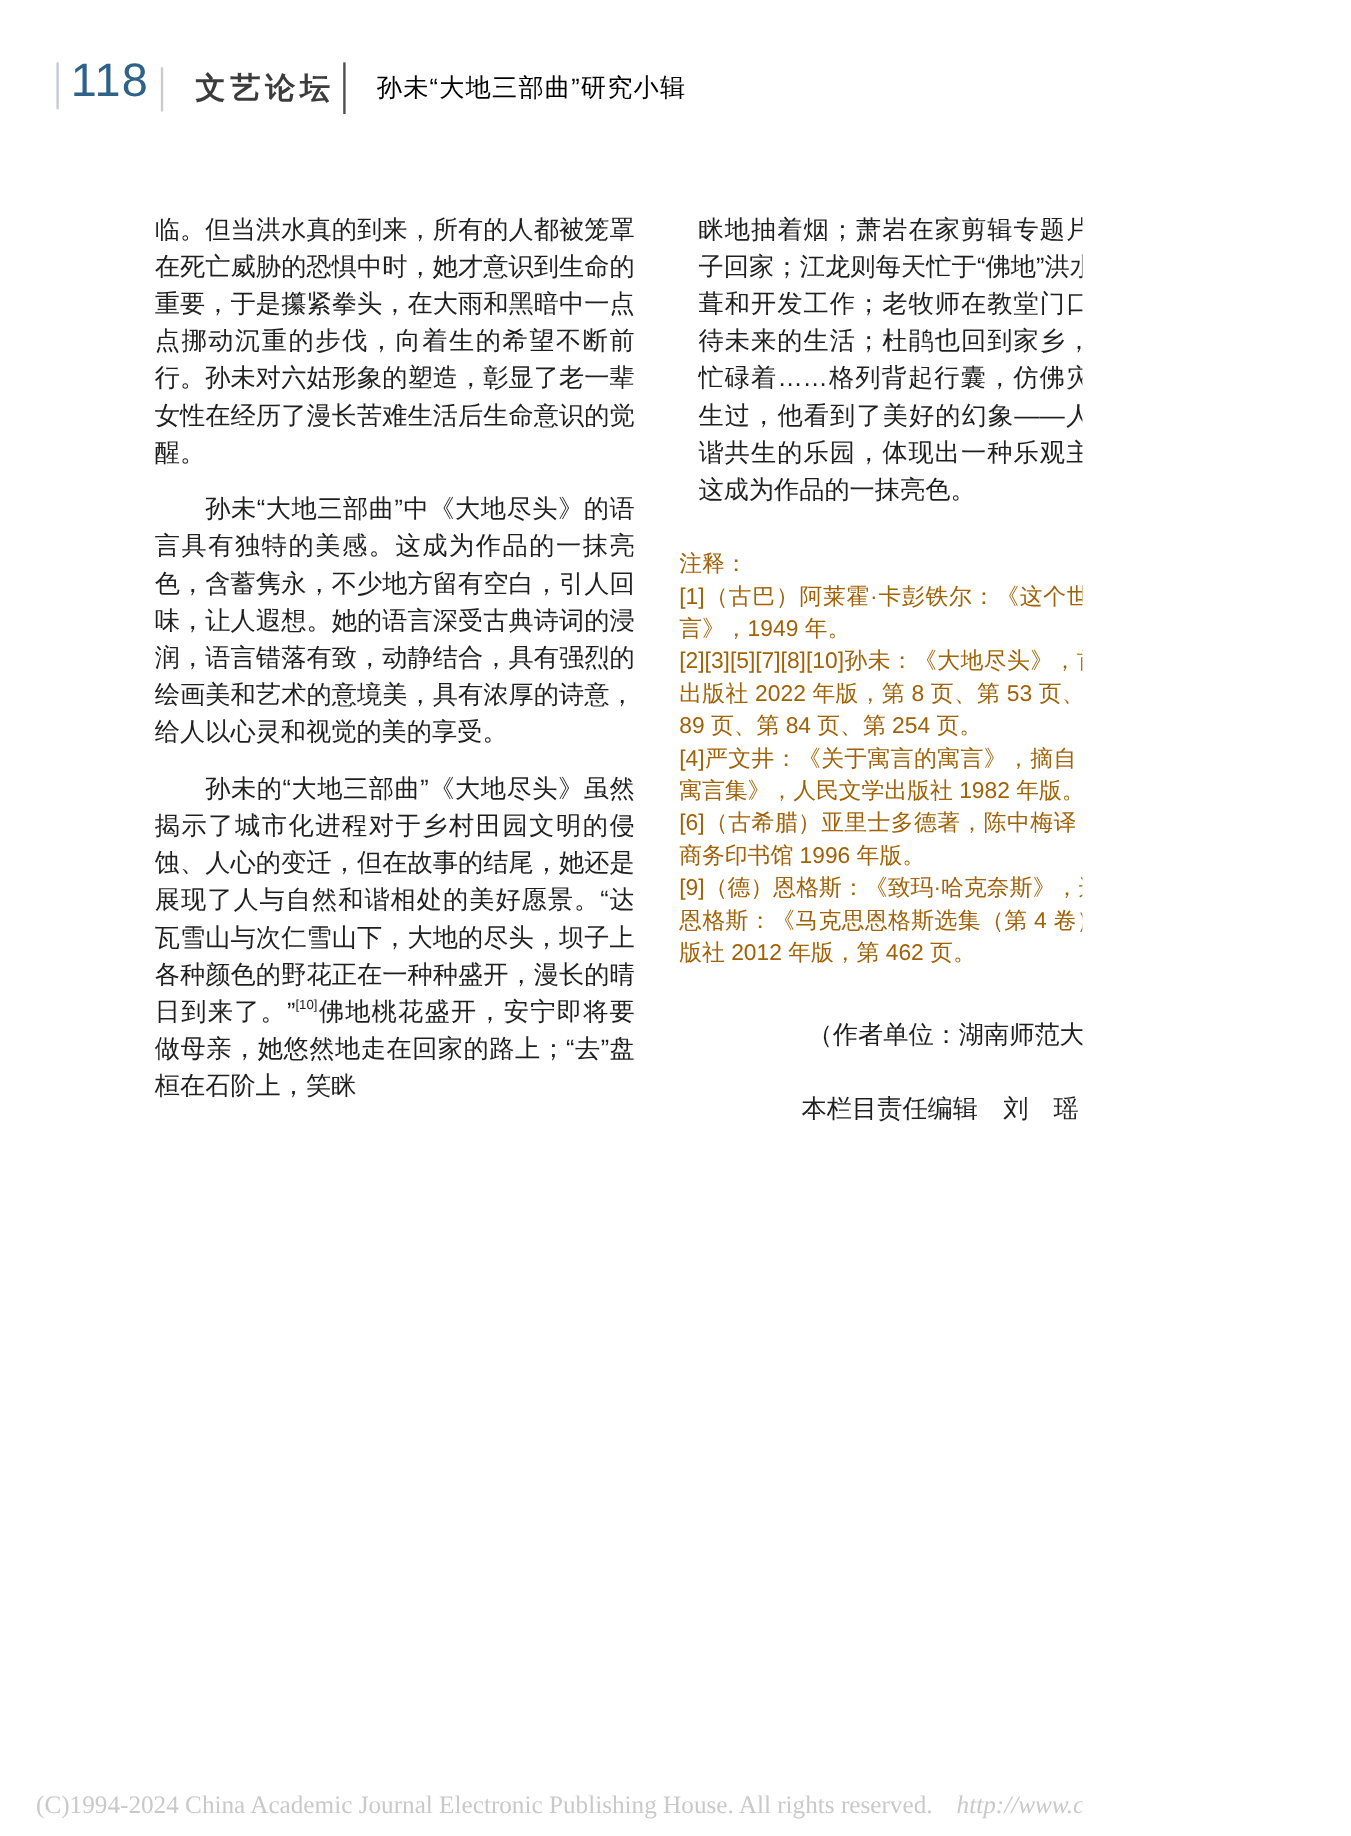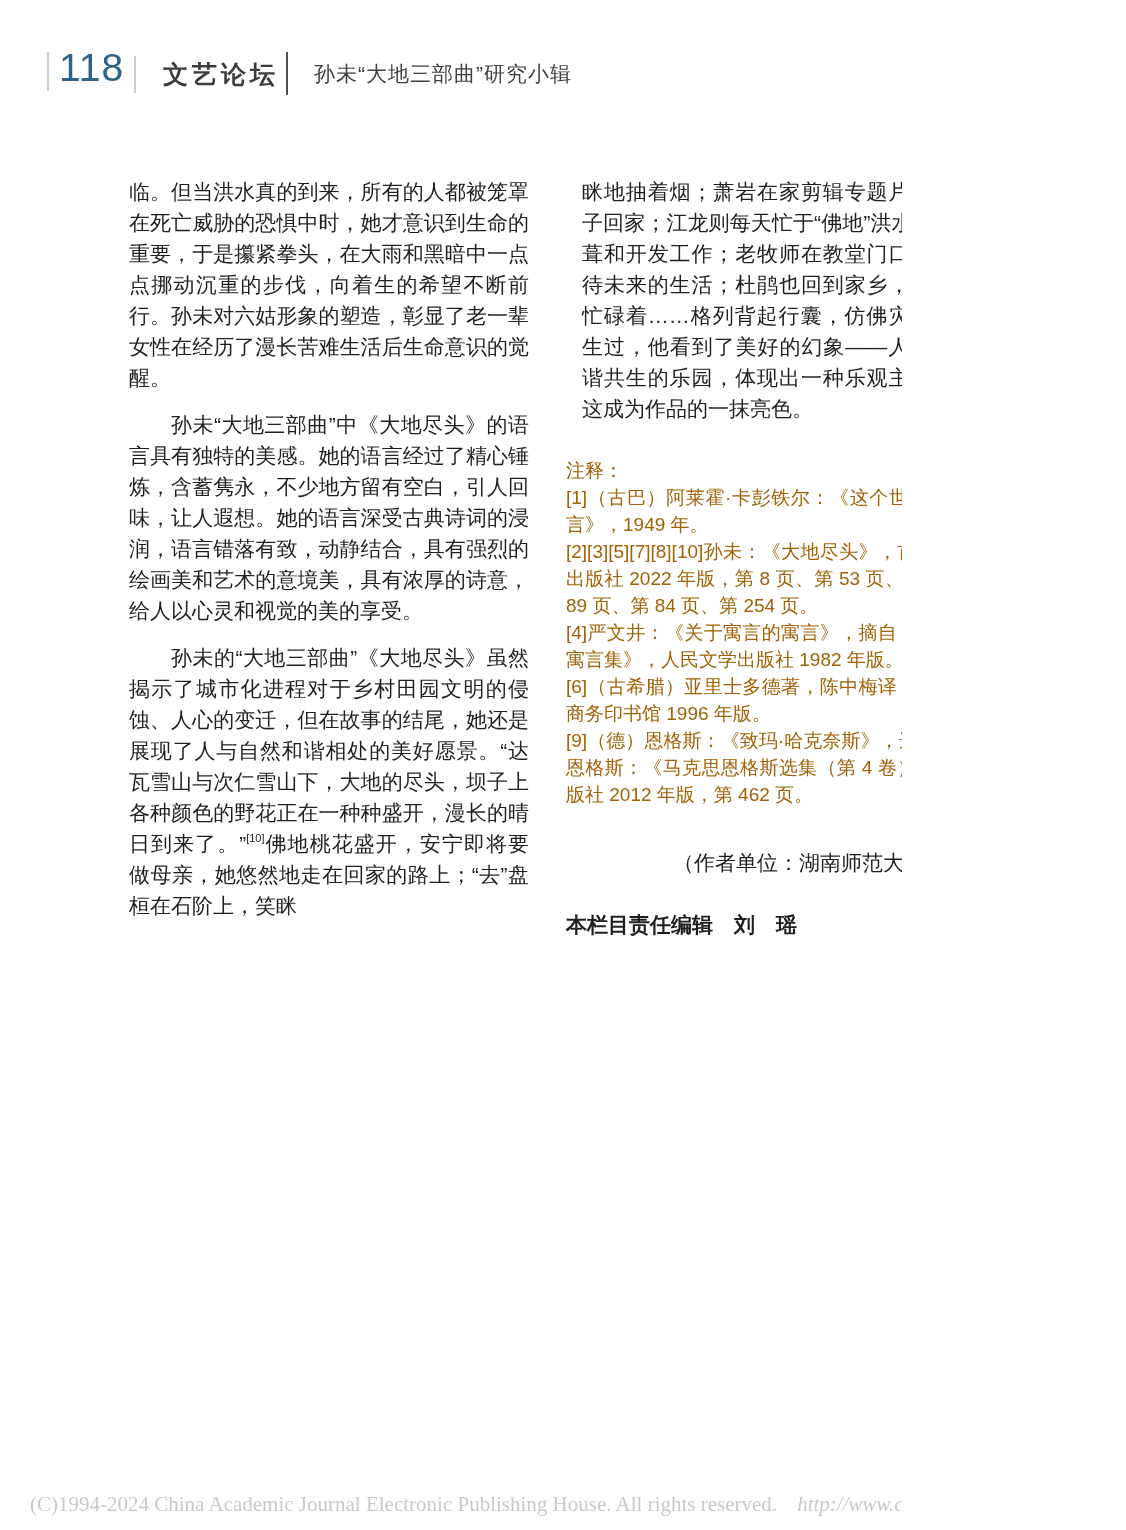--- a/index.html
+++ b/index.html
@@ -15,39 +15,39 @@
     color:#2e6288; letter-spacing:1px; font-weight:400;
   }
   .sep-light { position:absolute; left:134px; top:56px; width:2px; height:37px; background:#cbcbcb; }
   .logo {
     position:absolute; left:163px; top:58px; font-size:25px; line-height:32px;
     color:#3c3c3c; font-weight:700; letter-spacing:4px;
   }
   .sep-dark { position:absolute; left:286px; top:52px; width:2px; height:43px; background:#4f4f4f; }
   .section-title {
     position:absolute; left:314px; top:60px; font-size:21px; line-height:28px;
-    color:#404040; letter-spacing:1px;
+    color:#000000; letter-spacing:1px;
   }
   
   .col {
     position:absolute; top:160px; font-size:21px; line-height:31px;
     text-align:justify; text-justify:inter-ideograph; color:#1f1f1f;
   }
   .col-left  { left:113px; width:432px; }
   .col-right { left:566px; width:447px; }
   .para { margin:16px; }
   .para.indent { text-indent:2em; }
   sup.note-ref { font-size:11px; line-height:0; vertical-align:9px; letter-spacing:0; }
   
   .notes { margin-top:33px; font-size:19px; line-height:27px; color:#a16207; }
   .notes p { margin:0; }
   .notes-heading { text-align:left; }
   
   .affiliation { margin:39px 4px 0 0; text-align:right; font-size:21px; line-height:31px; }
-  .editor      { margin:31px 12px 0 0; text-align:left; font-size:21px; line-height:31px;font-weight:bold; }
+  .editor      { margin:31px 12px 0 0; text-align:center; font-size:21px; line-height:31px; }
   
   .footer {
     position:absolute; left:30px; top:1489px; width:1080px;
     font-family:"Liberation Serif", serif; font-size:21px; line-height:30px;
     color:#c9c9c9; white-space:nowrap;
   }
   .footer .url { margin-left:20px;font-style:italic; }
 </style>
 </head>
 <body>
@@ -56,21 +56,21 @@
 
   <div class="edge-rule"></div>
   <div class="page-number">118</div>
   <div class="sep-light"></div>
   <div class="logo">文艺论坛</div>
   <div class="sep-dark"></div>
   <div class="section-title">孙未“大地三部曲”研究小辑</div>
 
   <div class="col col-left">
     <p class="para">临。但当洪水真的到来，所有的人都被笼罩在死亡威胁的恐惧中时，她才意识到生命的重要，于是攥紧拳头，在大雨和黑暗中一点点挪动沉重的步伐，向着生的希望不断前行。孙未对六姑形象的塑造，彰显了老一辈女性在经历了漫长苦难生活后生命意识的觉醒。</p>
-    <p class="para indent">孙未“大地三部曲”中《大地尽头》的语言具有独特的美感。她的语言经过了精心锤炼，含蓄隽永，不少地方留有空白，引人回味，让人遐想。她的语言深受古典诗词的浸润，语言错落有致，动静结合，具有强烈的绘画美和艺术的意境美，具有浓厚的诗意，给人以心灵和视觉的美的享受。</p>
+    <p class="para indent">孙未“大地三部曲”中《大地尽头》的语言具有独特的美感。这成为作品的一抹亮色，含蓄隽永，不少地方留有空白，引人回味，让人遐想。她的语言深受古典诗词的浸润，语言错落有致，动静结合，具有强烈的绘画美和艺术的意境美，具有浓厚的诗意，给人以心灵和视觉的美的享受。</p>
     <p class="para indent"><span>孙未的“大地三部曲”《大地尽头》虽然揭示了城市化进程对于乡村田园文明的侵蚀、人心的变迁，但在故事的结尾，她还是展现了人与自然和谐相处的美好愿景。“达瓦雪山与次仁雪山下，大地的尽头，坝子上各种颜色的野花正在一种种盛开，漫长的晴日到来了。”</span><sup class="note-ref">[10]</sup><span>佛地桃花盛开，安宁即将要做母亲，她悠然地走在回家的路上；“去”盘桓在石阶上，笑眯</span></p>
   </div>
 
   <div class="col col-right">
     <p class="para">眯地抽着烟；萧岩在家剪辑专题片，等待妻子回家；江龙则每天忙于“佛地”洪水过后的修葺和开发工作；老牧师在教堂门口眺望，期待未来的生活；杜鹃也回到家乡，在菜地里忙碌着……格列背起行囊，仿佛灾难没有发生过，他看到了美好的幻象——人与自然和谐共生的乐园，体现出一种乐观主义精神，这成为作品的一抹亮色。</p>
 
     <div class="notes">
       <p class="notes-heading">注释：</p>
       <p class="note">[1]（古巴）阿莱霍·卡彭铁尔：《这个世界的王国·序言》，1949 年。</p>
       <p class="note">[2][3][5][7][8][10]孙未：《大地尽头》，首都师范大学出版社 2022 年版，第 8 页、第 53 页、第 61 页、第 89 页、第 84 页、第 254 页。</p>

